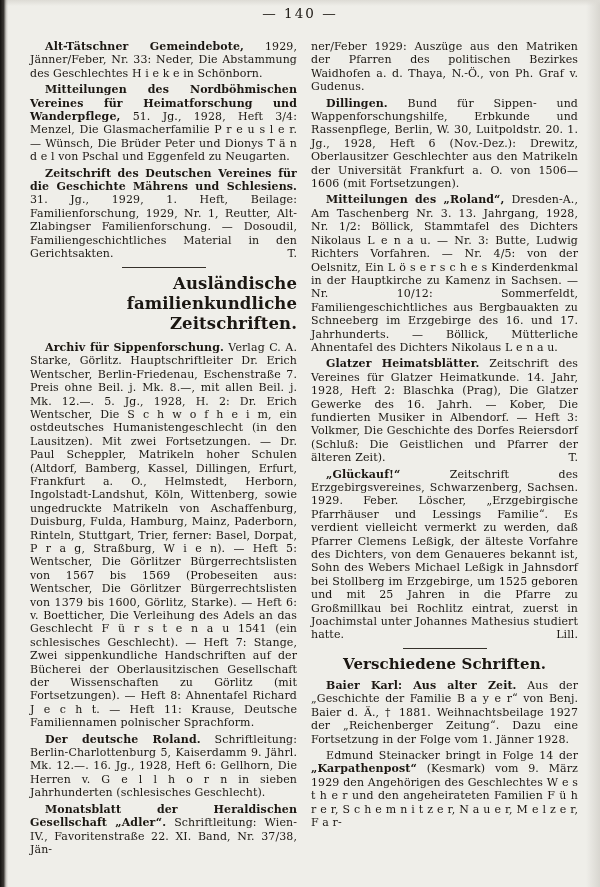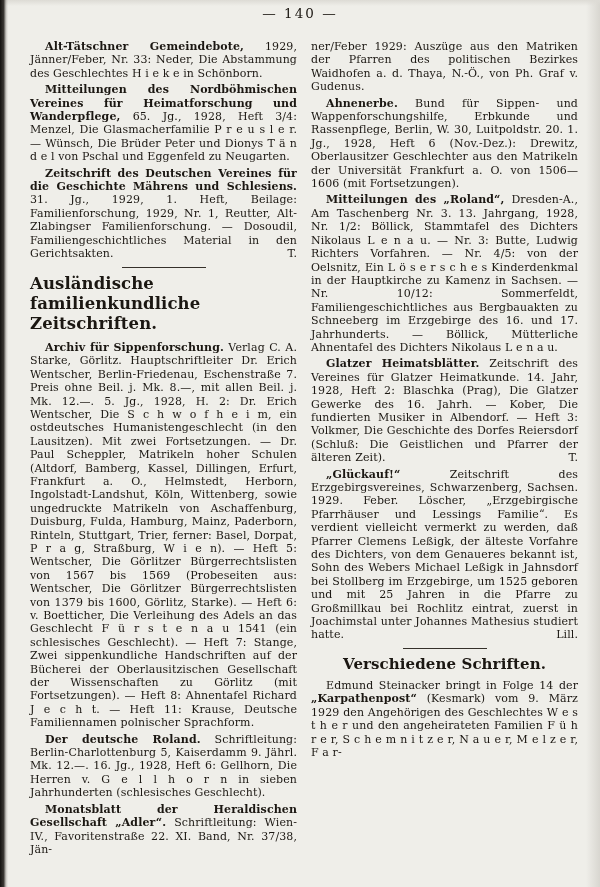--- a/index.html
+++ b/index.html
@@ -46,21 +46,21 @@
   }
   p.entry { margin:0 0 3px 0; text-indent:15px; }
   p.noindent { text-indent:0; }
   .lead { font-weight:bold; }
   .sig { float:right; }
   .rule {
     border:none; border-top:1.6px solid #35302a;
     width:84px; margin:6px auto 6px;
   }
   h2.section {
-    font-size:16.5px; font-weight:bold; text-align:left;
+    font-size:16.5px; font-weight:bold; text-align:right;
     margin:4px 0 7px; line-height:1.22;
   }
   h2.section2 {
     font-size:15px; font-weight:bold; text-align:center;
     margin:4px 0 6px; line-height:1.2;
   }
 </style>
 </head>
 <body>
 
@@ -71,51 +71,52 @@
 
   <div class="pageno">— 140 —</div>
 
   <div class="cols">
 
     <div class="col">
 
       <p class="entry"><span class="lead">Alt-Tätschner Gemeindebote,</span><span> 1929, Jänner/Feber, Nr. 33: Neder, Die Abstammung des Geschlechtes H i e k e in Schönborn.</span></p>
 
 
-      <p class="entry"><span class="lead">Mitteilungen des Nordböhmischen Vereines für Heimatforschung und Wanderpflege,</span><span> 65. Jg., 1928, Heft 3/4: Menzel, Die Glasmacherfamilie P r e u s l e r. — Wünsch, Die Brüder Peter und Dionys T ä n d e l von Pschal und Eggenfeld zu Neugarten.</span></p>
+      <p class="entry"><span class="lead">Mitteilungen des Nordböhmischen Vereines für Heimatforschung und Wanderpflege,</span><span> 51. Jg., 1928, Heft 3/4: Menzel, Die Glasmacherfamilie P r e u s l e r. — Wünsch, Die Brüder Peter und Dionys T ä n d e l von Pschal und Eggenfeld zu Neugarten.</span></p>
 
       <p class="entry"><span class="lead">Zeitschrift des Deutschen Vereines für die Geschichte Mährens und Schlesiens.</span><span> 31. Jg., 1929, 1. Heft, Beilage: Familienforschung, 1929, Nr. 1, Reutter, Alt-Zlabingser Familienforschung. — Dosoudil, Familiengeschichtliches Material in den Gerichtsakten.</span><span class="sig">T.</span></p>
 
       <div class="rule"></div>
 
       <h2 class="section">Ausländische familienkundliche Zeitschriften.</h2>
 
       <p class="entry"><span class="lead">Archiv für Sippenforschung.</span><span> Verlag C. A. Starke, Görlitz. Hauptschriftleiter Dr. Erich Wentscher, Berlin-Friedenau, Eschenstraße 7. Preis ohne Beil. j. Mk. 8.—, mit allen Beil. j. Mk. 12.—. 5. Jg., 1928, H. 2: Dr. Erich Wentscher, Die S c h w o f h e i m, ein ostdeutsches Humanistengeschlecht (in den Lausitzen). Mit zwei Fortsetzungen. — Dr. Paul Scheppler, Matrikeln hoher Schulen (Altdorf, Bamberg, Kassel, Dillingen, Erfurt, Frankfurt a. O., Helmstedt, Herborn, Ingolstadt-Landshut, Köln, Wittenberg, sowie ungedruckte Matrikeln von Aschaffenburg, Duisburg, Fulda, Hamburg, Mainz, Paderborn, Rinteln, Stuttgart, Trier, ferner: Basel, Dorpat, P r a g, Straßburg, W i e n). — Heft 5: Wentscher, Die Görlitzer Bürgerrechtslisten von 1567 bis 1569 (Probeseiten aus: Wentscher, Die Görlitzer Bürgerrechtslisten von 1379 bis 1600, Görlitz, Starke). — Heft 6: v. Boetticher, Die Verleihung des Adels an das Geschlecht F ü r s t e n a u 1541 (ein schlesisches Geschlecht). — Heft 7: Stange, Zwei sippenkundliche Handschriften auf der Bücherei der Oberlausitzischen Gesellschaft der Wissenschaften zu Görlitz (mit Fortsetzungen). — Heft 8: Ahnentafel Richard J e c h t. — Heft 11: Krause, Deutsche Familiennamen polnischer Sprachform.</span></p>
 
       <p class="entry"><span class="lead">Der deutsche Roland.</span><span> Schriftleitung: Berlin-Charlottenburg 5, Kaiserdamm 9. Jährl. Mk. 12.—. 16. Jg., 1928, Heft 6: Gellhorn, Die Herren v. G e l l h o r n in sieben Jahrhunderten (schlesisches Geschlecht).</span></p>
 
       <p class="entry"><span class="lead">Monatsblatt der Heraldischen Gesellschaft „Adler“.</span><span> Schriftleitung: Wien-IV., Favoritenstraße 22. XI. Band, Nr. 37/38, Jän-</span></p>
 
     </div>
 
     <div class="col">
 
       <p class="entry noindent"><span>ner/Feber 1929: Auszüge aus den Matriken der Pfarren des politischen Bezirkes Waidhofen a. d. Thaya, N.-Ö., von Ph. Graf v. Gudenus.</span></p>
 
 
-      <p class="entry"><span class="lead">Ahnenerbe.</span><span> Bund für Sippen- und Wappenforschungshilfe, Erbkunde und Rassenpflege, Berlin, W. 30, Luitpoldstr. 20. 1. Jg., 1928, Heft 6 (Nov.-Dez.): Drewitz, Oberlausitzer Geschlechter aus den Matrikeln der Universität Frankfurt a. O. von 1506—1606 (mit Fortsetzungen).</span></p>
+      <p class="entry"><span class="lead">Dillingen.</span><span> Bund für Sippen- und Wappenforschungshilfe, Erbkunde und Rassenpflege, Berlin, W. 30, Luitpoldstr. 20. 1. Jg., 1928, Heft 6 (Nov.-Dez.): Drewitz, Oberlausitzer Geschlechter aus den Matrikeln der Universität Frankfurt a. O. von 1506—1606 (mit Fortsetzungen).</span></p>
 
       <p class="entry"><span class="lead">Mitteilungen des „Roland“,</span><span> Dresden-A., Am Taschenberg Nr. 3. 13. Jahrgang, 1928, Nr. 1/2: Böllick, Stammtafel des Dichters Nikolaus L e n a u. — Nr. 3: Butte, Ludwig Richters Vorfahren. — Nr. 4/5: von der Oelsnitz, Ein L ö s e r s c h e s Kinderdenkmal in der Hauptkirche zu Kamenz in Sachsen. — Nr. 10/12: Sommerfeldt, Familiengeschichtliches aus Bergbauakten zu Schneeberg im Erzgebirge des 16. und 17. Jahrhunderts. — Böllick, Mütterliche Ahnentafel des Dichters Nikolaus L e n a u.</span></p>
 
       <p class="entry"><span class="lead">Glatzer Heimatsblätter.</span><span> Zeitschrift des Vereines für Glatzer Heimatkunde. 14. Jahr, 1928, Heft 2: Blaschka (Prag), Die Glatzer Gewerke des 16. Jahrh. — Kober, Die fundierten Musiker in Albendorf. — Heft 3: Volkmer, Die Geschichte des Dorfes Reiersdorf (Schluß: Die Geistlichen und Pfarrer der älteren Zeit).</span><span class="sig">T.</span></p>
 
       <p class="entry"><span class="lead">„Glückauf!“</span><span> Zeitschrift des Erzgebirgsvereines, Schwarzenberg, Sachsen. 1929. Feber. Löscher, „Erzgebirgische Pfarrhäuser und Lessings Familie“. Es verdient vielleicht vermerkt zu werden, daß Pfarrer Clemens Leßigk, der älteste Vorfahre des Dichters, von dem Genaueres bekannt ist, Sohn des Webers Michael Leßigk in Jahnsdorf bei Stollberg im Erzgebirge, um 1525 geboren und mit 25 Jahren in die Pfarre zu Großmillkau bei Rochlitz eintrat, zuerst in Joachimstal unter Johannes Mathesius studiert hatte.</span><span class="sig">Lill.</span></p>
 
       <div class="rule"></div>
 
       <h2 class="section2">Verschiedene Schriften.</h2>
 
+      <p class="entry"><span class="lead">Baier Karl: Aus alter Zeit.</span><span> Aus der „Geschichte der Familie B a y e r“ von Benj. Baier d. Ä., † 1881. Weihnachtsbeilage 1927 der „Reichenberger Zeitung“. Dazu eine Fortsetzung in der Folge vom 1. Jänner 1928.</span></p>
 
       <p class="entry"><span>Edmund Steinacker bringt in Folge 14 der </span><span class="lead">„Karpathenpost“</span><span> (Kesmark) vom 9. März 1929 den Angehörigen des Geschlechtes W e s t h e r und den angeheirateten Familien F ü h r e r, S c h e m n i t z e r, N a u e r, M e l z e r, F a r-</span></p>
 
     </div>
   </div>
 </div>
 
 </body></html>

